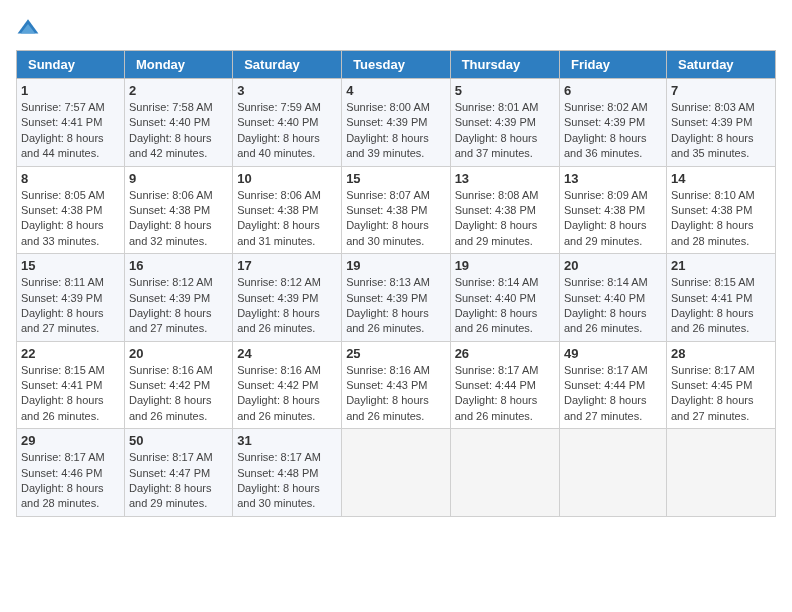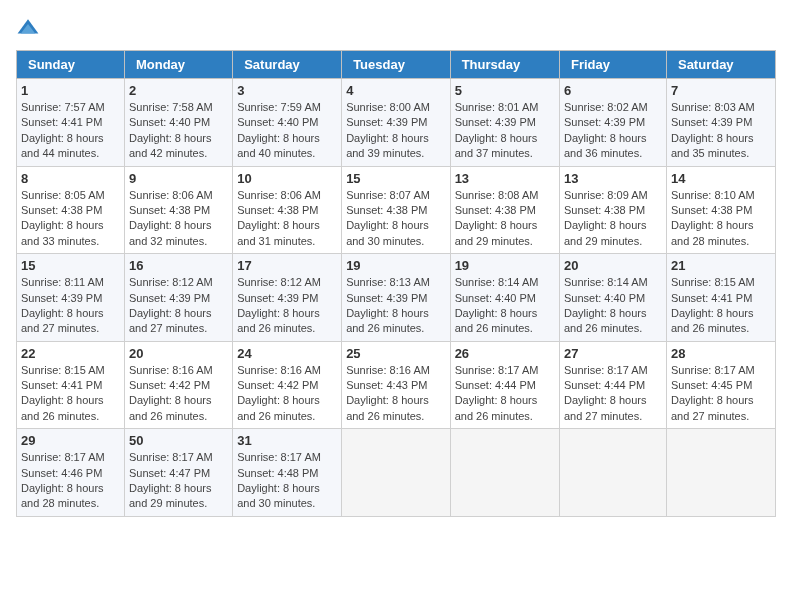--- a/index.html
+++ b/index.html
@@ -322,21 +322,21 @@
       </td>
         <td>
         <span class="day-number">26</span>
         <div class="day-detail">
           Sunrise: 8:17 AM<br>
           Sunset: 4:44 PM<br>
           Daylight: 8 hours and 26 minutes.
         </div>
       </td>
         <td>
-        <span class="day-number">27</span>
+        <span class="day-number">49</span>
         <div class="day-detail">
           Sunrise: 8:17 AM<br>
           Sunset: 4:44 PM<br>
           Daylight: 8 hours and 27 minutes.
         </div>
       </td>
         <td>
         <span class="day-number">28</span>
         <div class="day-detail">
           Sunrise: 8:17 AM<br>

